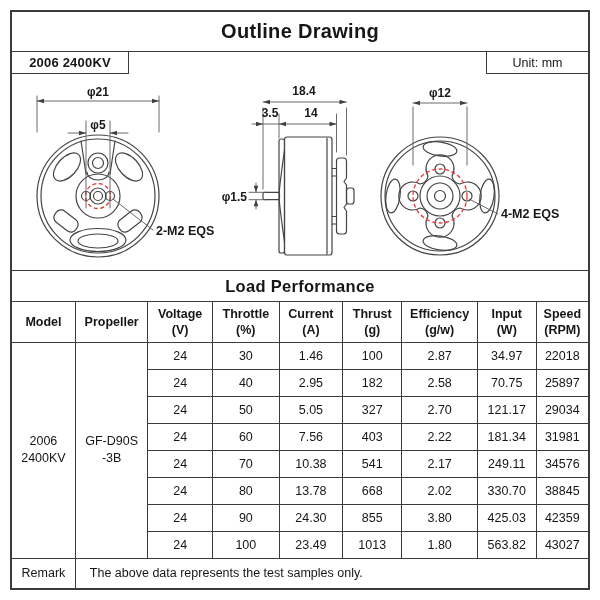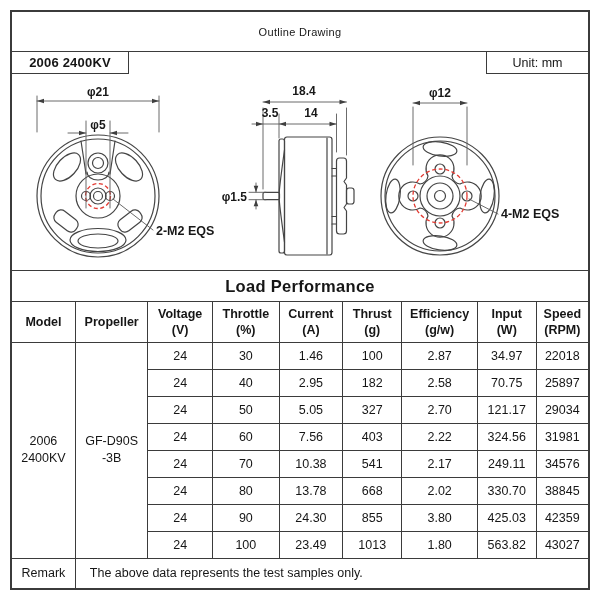--- a/index.html
+++ b/index.html
@@ -10,21 +10,21 @@
   }
   .frame {
     position:absolute; left:10px; top:10px; width:580px; height:580px;
     box-sizing:border-box; border:2px solid #3b3b3b;
     display:flex; flex-direction:column;
   }
   .title-row {
     height:40px; flex:0 0 40px; box-sizing:border-box;
     border-bottom:1.5px solid #3b3b3b;
     display:flex; align-items:center; justify-content:center;
-    font-size:11px; font-weight:400; letter-spacing:.3px;
+    font-size:20px; font-weight:700; letter-spacing:.3px;
   }
   .sub-row { height:22px; flex:0 0 22px; display:flex; justify-content:space-between; }
   .badge-box {
     width:117px; box-sizing:border-box;
     border-right:1.5px solid #3b3b3b; border-bottom:1.5px solid #3b3b3b;
     display:flex; align-items:center; justify-content:center;
     font-size:13px; font-weight:600; letter-spacing:.2px;
   }
   .unit-box {
     width:102px; box-sizing:border-box;
@@ -281,21 +281,21 @@
             <td>2.70</td>
             <td>121.17</td>
             <td>29034</td>
           </tr>
           <tr>
             <td>24</td>
             <td>60</td>
             <td>7.56</td>
             <td>403</td>
             <td>2.22</td>
-            <td>324.56</td>
+            <td>181.34</td>
             <td>31981</td>
           </tr>
           <tr>
             <td>24</td>
             <td>70</td>
             <td>10.38</td>
             <td>541</td>
             <td>2.17</td>
             <td>249.11</td>
             <td>34576</td>

